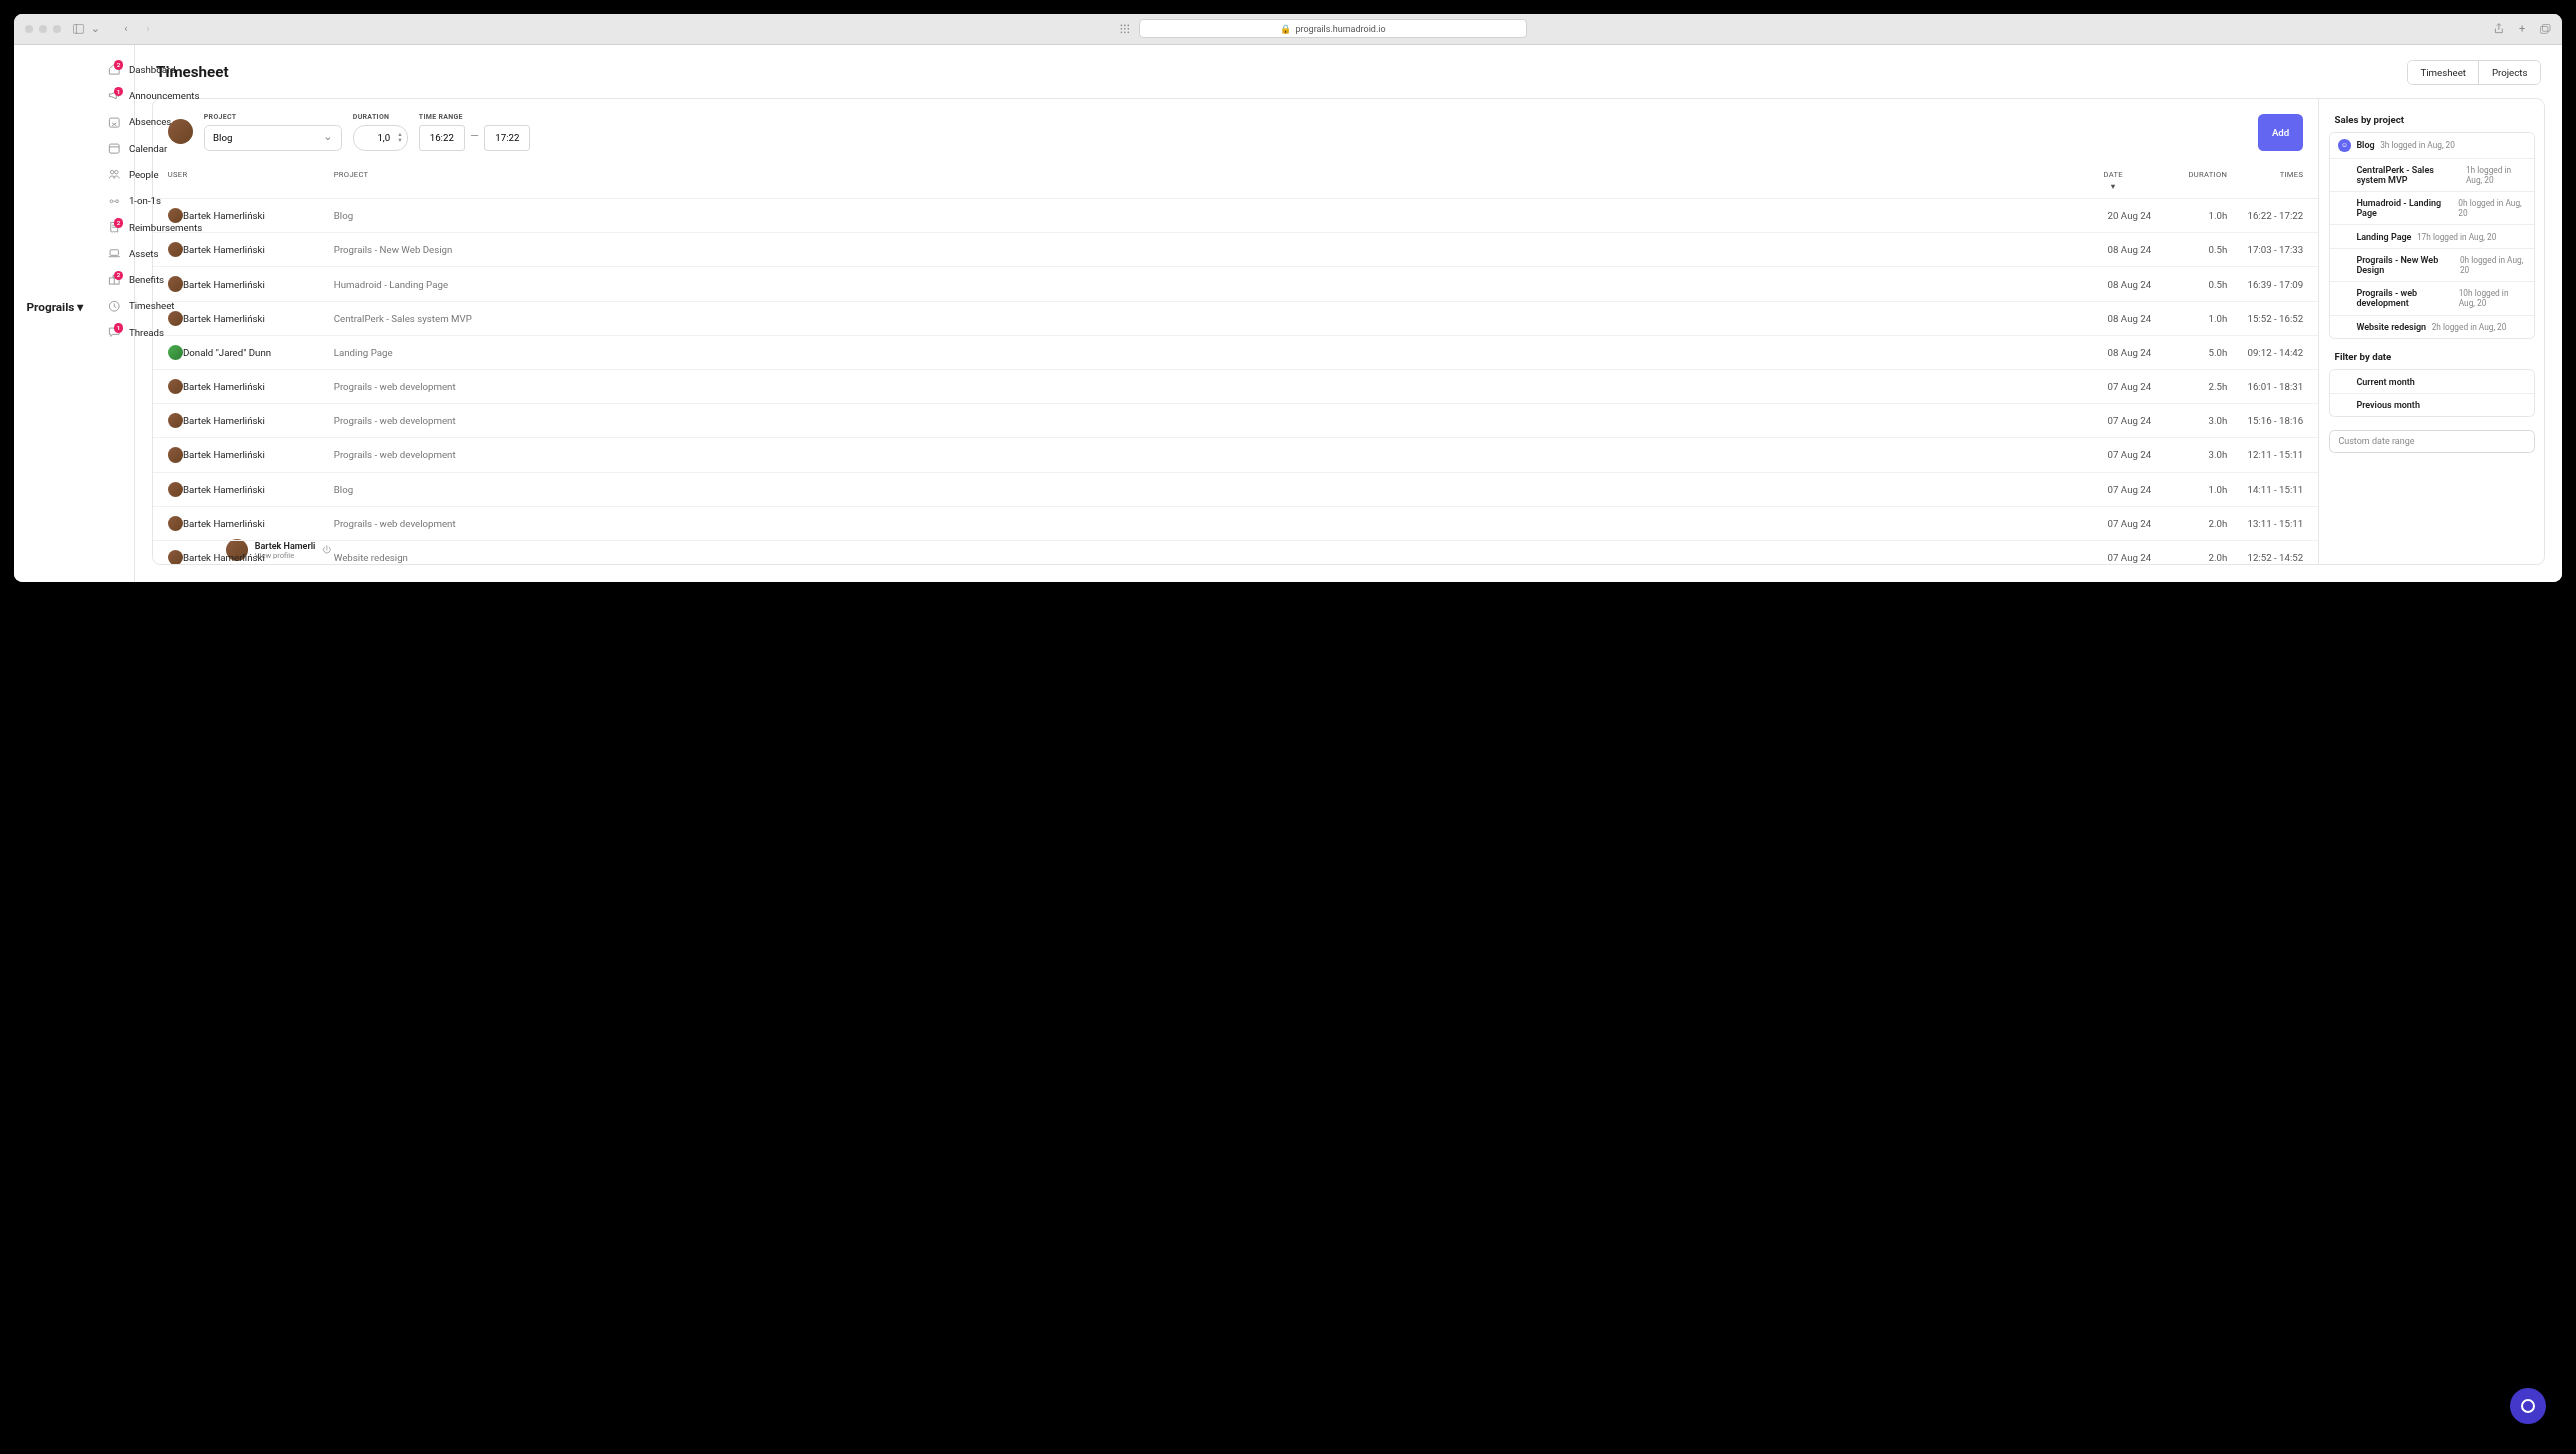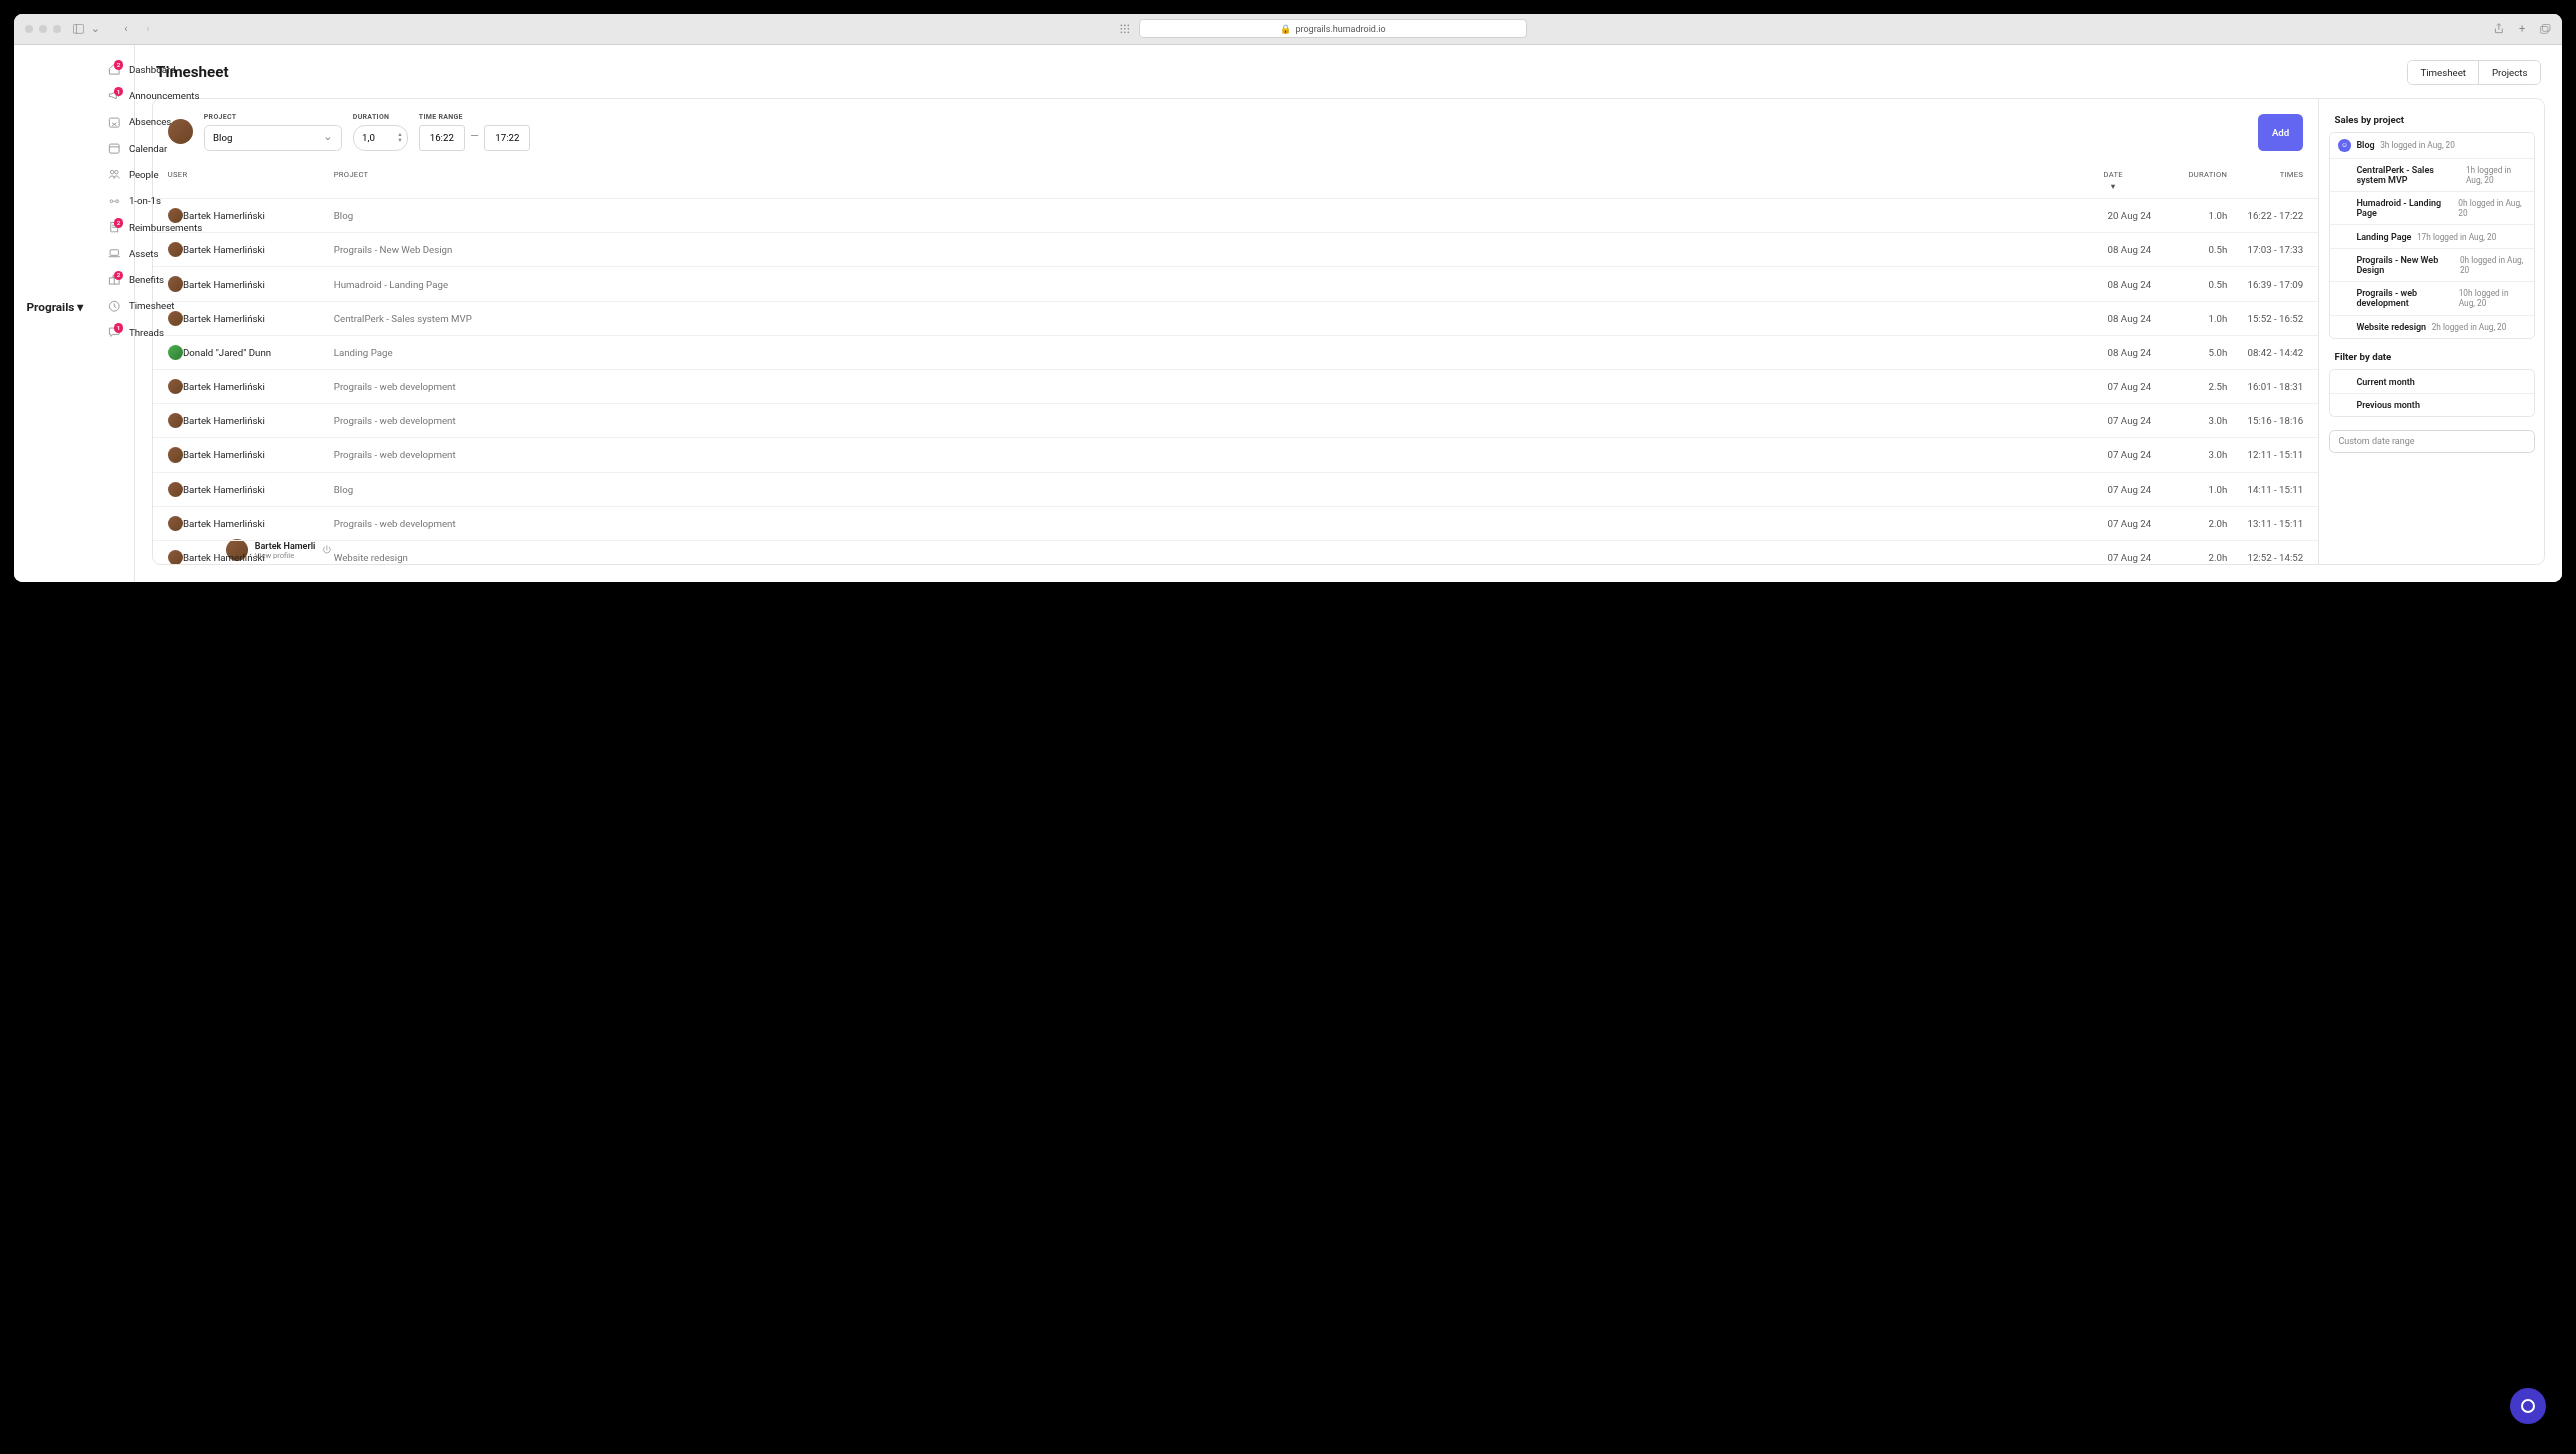--- a/index.html
+++ b/index.html
@@ -32,21 +32,21 @@
 .tab-group { display:flex; border:0.7px solid #d8d8d8; border-radius:5.5px; overflow:hidden; }
 .tab-btn { padding:6.2px 12.5px; font-size:9.7px; background:#fff; border:none; cursor:pointer; color:#222; }
 .tab-btn + .tab-btn { border-left:0.7px solid #d8d8d8; }
 .content-card { margin: 0 16.6px 16.6px; border:0.7px solid #e5e5e5; border-radius:8.3px; display:flex; overflow:hidden; flex:1; }
 .content-left { flex:1; display:flex; flex-direction:column; }
 .form-row { display:flex; align-items:flex-end; gap:11px; padding:14px 15.2px 12.5px; }
 .form-group { display:flex; flex-direction:column; gap:4.2px; }
 .form-label { font-size:7px; font-weight:700; letter-spacing:0.3px; color:#555; text-transform:uppercase; }
 .select { height:26px; border:0.7px solid #d8d8d8; border-radius:5.5px; padding:0 22px 0 8.3px; font-size:9.7px; background:#fff; position:relative; display:flex; align-items:center; min-width:138px; cursor:pointer; }
 .select::after { content:'⌄'; position:absolute; right:8.3px; color:#888; font-size:11px; top:4.2px; }
-.num-input { height:26px; width:55px; border:0.7px solid #d8d8d8; border-radius:12px; padding:0 16.6px 0 8.3px; font-size:9.7px; position:relative; display:flex; align-items:center; }
+.num-input { height:26px; width:55px; border:0.7px solid #d8d8d8; border-radius:12px; padding:0 16.6px 0 8.3px; font-size:9.7px; position:relative; display:flex; align-items:center;justify-content:flex-end; }
 .steppers { position:absolute; right:4.2px; display:flex; flex-direction:column; font-size:5.5px; color:#888; line-height:1; gap:1.4px; }
 .time-input { height:26px; width:46px; border:0.7px solid #d8d8d8; border-radius:3px; display:flex; align-items:center; justify-content:center; font-size:9.7px; }
 .time-dash { color:#888; align-self:center; padding-bottom:5.5px; }
 .add-btn { margin-left:auto; height:37px; padding:0 14px; background:#6366f1; color:#fff; border:none; border-radius:5.5px; font-size:9.7px; font-weight:500; cursor:pointer; display:flex; align-items:center; }
 .table { width:100%; }
 .thead { display:grid; grid-template-columns: 166px 1fr 76px 76px 76px; padding:7px 15.2px; font-size:7.6px; font-weight:400; letter-spacing:0.3px; color:#555; border-bottom:0.7px solid #eee; }
 .th-date { display:flex; align-items:center; gap:2.8px; justify-content:flex-end; }
 .th-right { text-align:right;flex-direction:column; }
 .trow { display:grid; grid-template-columns: 166px 1fr 76px 76px 76px; padding:9px 15.2px; border-bottom:0.7px solid #f0f0f0; font-size:9.7px; align-items:center; }
 .tuser { display:flex; align-items:center; gap:0; color:#222; }
@@ -350,21 +350,21 @@
     <div class="ttime">15:52 - 16:52</div>
                 </div>
                 <div class="trow">
     <div class="tuser">
                     <div class="avatar-sm avatar-green"></div>
                     <span>Donald "Jared" Dunn</span>
                   </div>
     <div class="tproj">Landing Page</div>
     <div class="tdate">08 Aug 24</div>
     <div class="tdur">5.0h</div>
-    <div class="ttime">08:42 - 14:42</div>
+    <div class="ttime">09:12 - 14:42</div>
                 </div>
                 <div class="trow">
     <div class="tuser">
                     <div class="avatar-sm"></div>
                     <span>Bartek Hamerliński</span>
                   </div>
     <div class="tproj">Prograils - web development</div>
     <div class="tdate">07 Aug 24</div>
     <div class="tdur">2.5h</div>
     <div class="ttime">16:01 - 18:31</div>

